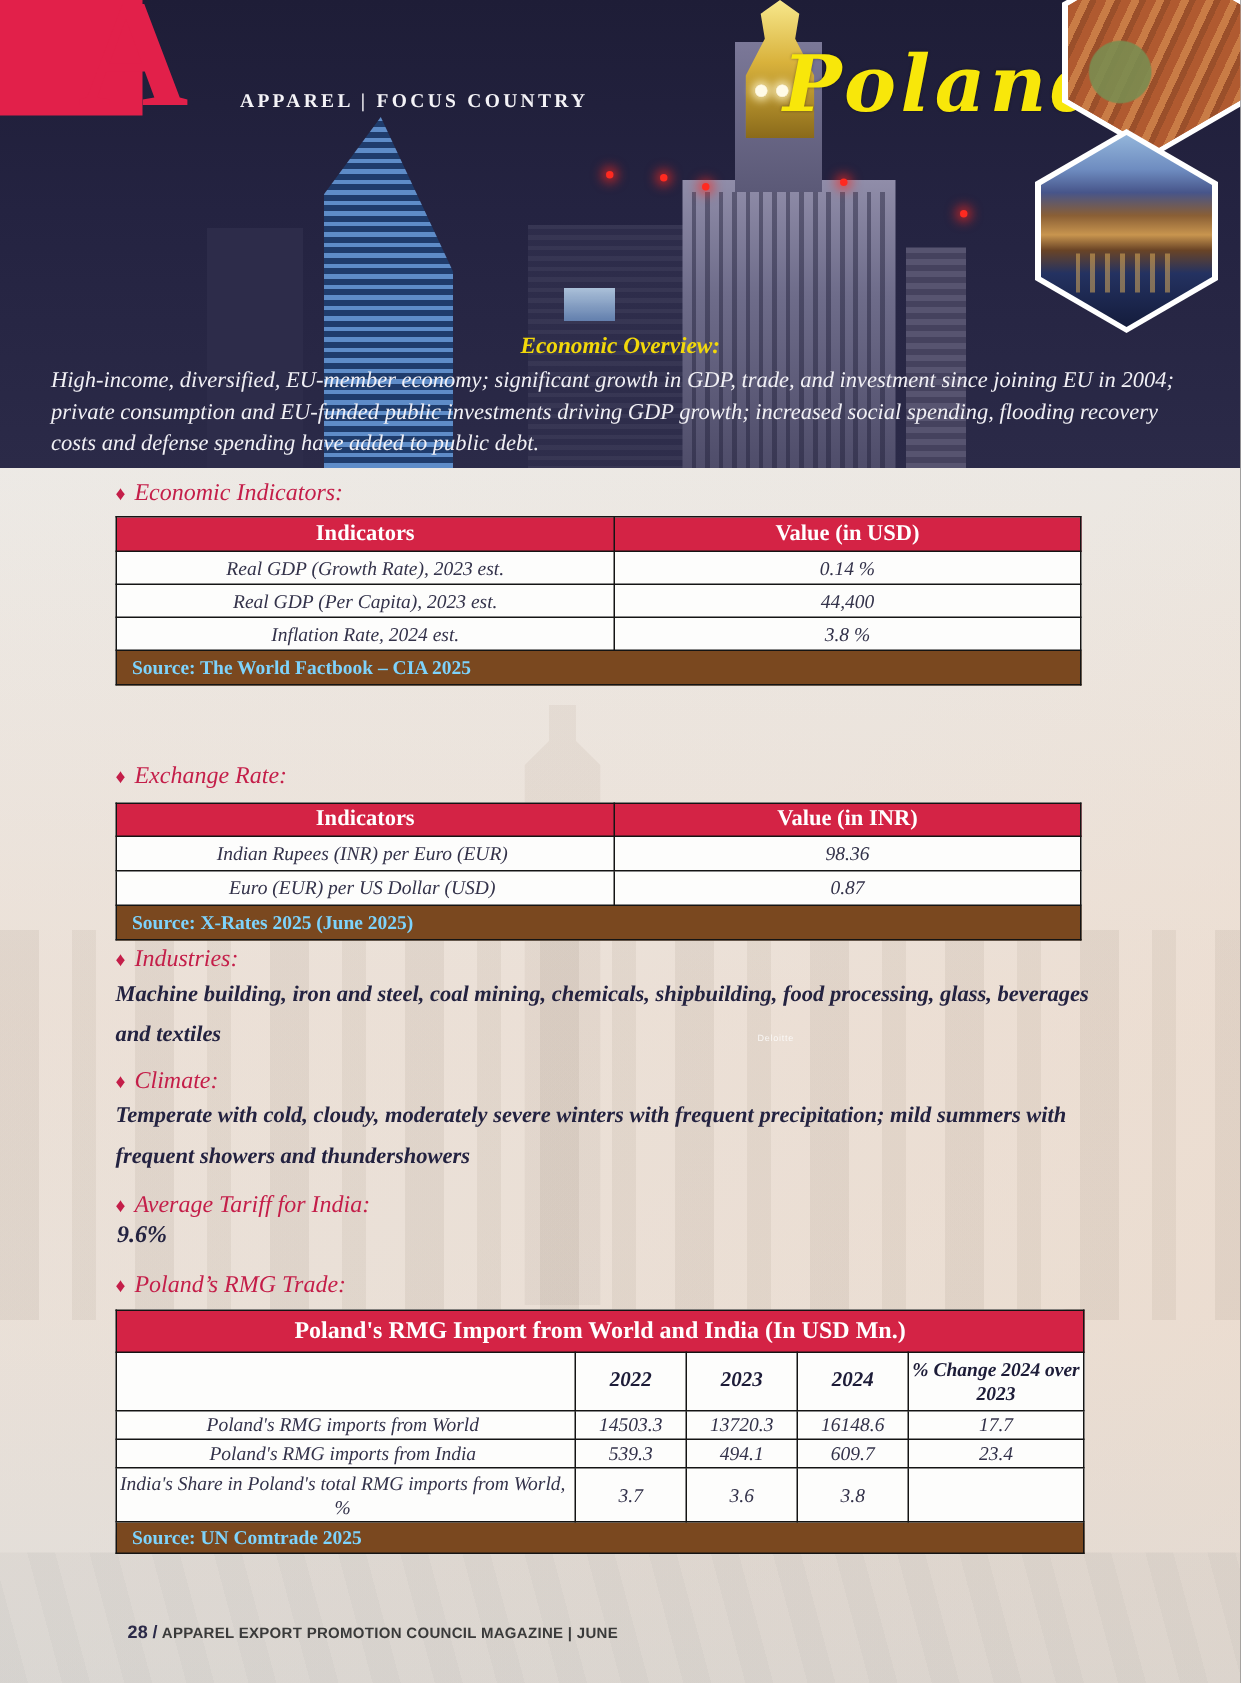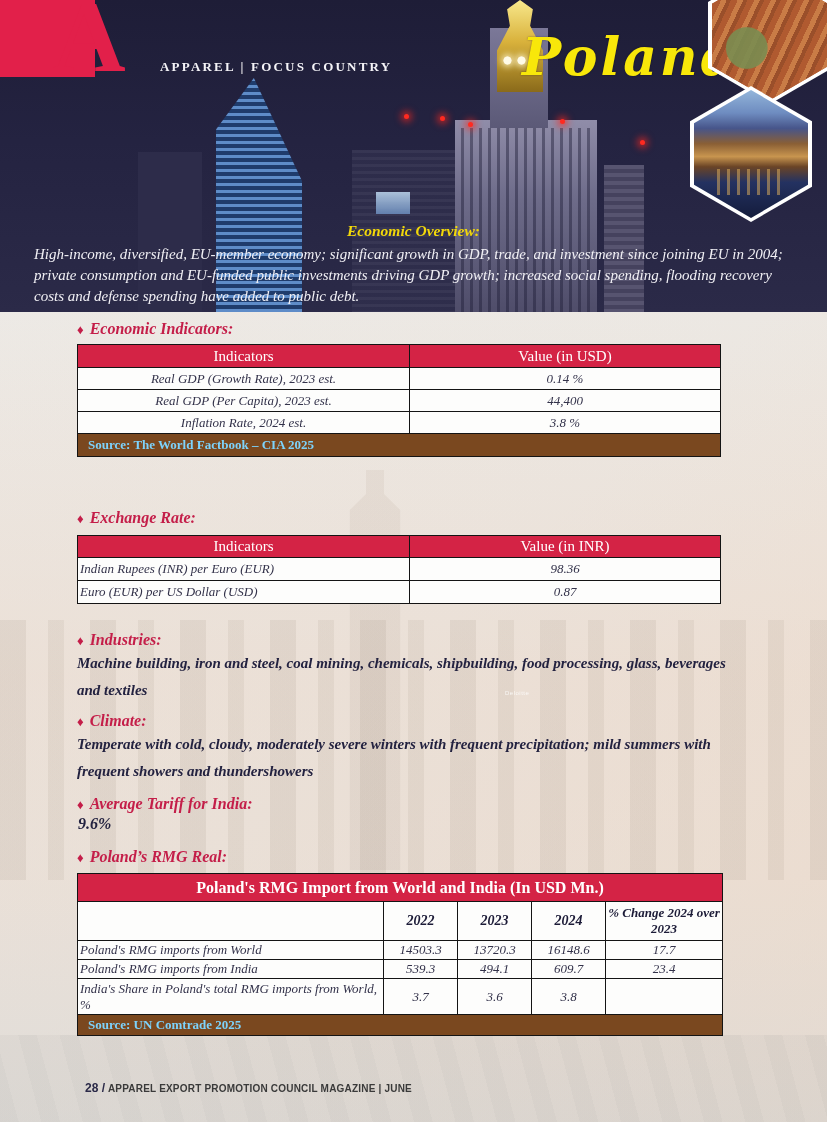--- a/index.html
+++ b/index.html
@@ -81,32 +81,32 @@
       background:repeating-linear-gradient(90deg, #7a6a58 0 26px, transparent 26px 48px, #8a7a66 48px 64px, transparent 64px 90px); }
   .wm-tint { left:0; top:312px; width:827px; height:810px;
       background:linear-gradient(180deg, rgba(235,215,200,0) 0%, rgba(233,208,190,.35) 45%, rgba(228,205,188,.3) 70%, rgba(210,208,205,.45) 100%); }
   .wm-street { left:0; top:1035px; width:827px; height:87px; opacity:.12;
       background:repeating-linear-gradient(75deg, #8a8a88 0 18px, #b0aca8 18px 40px); }
   .wm-label { left:505px; top:690px; font-family:"Liberation Sans",sans-serif;
       font-size:6px; color:rgba(255,255,255,.8); letter-spacing:.5px; }
 
   
   .h-sec { position:absolute; left:77px; color:#c41e49; font-size:16px;
-      font-weight:bold; font-style:italic; }
+      font-weight:normal; font-style:italic; }
   .h-sec .dia { font-style:normal; font-size:13px; margin-right:6px; }
   .txt { position:absolute; left:77px; color:#232240; font-size:15px;
       font-weight:bold; font-style:italic; line-height:27px; }
 
   table { border-collapse:collapse; position:absolute; table-layout:fixed;
       background:#fdfdfc; font-size:13px; color:#232240; }
   table, th, td { border:1.6px solid #141414; }
-  th.redhead { background:#d42345; color:#fff; font-weight:normal; font-style:normal;
+  th.redhead { background:#d42345; color:#fff; font-weight:bold; font-style:normal;
       font-size:15px; text-align:center; border-color:#141414; }
   td { font-style:italic; text-align:center; padding:1px 6px; color:#33324a; }
-  td.lft { text-align:left; padding-left:2px; }
+  td.lft { text-align:center; padding-left:2px; }
   tr.srcrow td { background:#7a481f; color:#7dd3fc; font-style:normal; font-weight:bold;
       font-size:13px; text-align:left; padding-left:10px; border-color:#141414; }
   .t-econ { left:77px; top:344px; width:643px; }
   .t-exch { left:77px; top:535px; width:643px; }
   .t-rmg  { left:77px; top:873px; width:645px;border-radius:15px; }
   .t-rmg th.title { background:#d42345; color:#fff; font-size:16px; height:28px; }
   .t-rmg th.yr { background:#fdfdfc; color:#1d1c38; font-style:italic; font-size:14px; height:39px; }
   .t-rmg td { height:18px; }
 
   .tariff-val { position:absolute; left:78px; top:815px; color:#232240;
@@ -205,40 +205,43 @@
       <th class="redhead">Value (in INR)</th>
     </tr>
     <tr style="height:23px">
       <td class="lft">Indian Rupees (INR) per Euro (EUR)</td>
       <td>98.36</td>
     </tr>
     <tr style="height:23px">
       <td class="lft">Euro (EUR) per US Dollar (USD)</td>
       <td>0.87</td>
     </tr>
+    <tr class="srcrow" style="height:23px">
+      <td colspan="2">Source: X-Rates 2025 (June 2025)</td>
+    </tr>
   </tbody>
     </table>
 
   <div class="h-sec" style="top:631px">
     <span class="dia">♦</span><span>Industries:</span>
   </div>
   <div class="txt" style="top:650px; width:672px">Machine building, iron and steel, coal mining, chemicals, shipbuilding, food processing, glass, beverages and textiles</div>
 
   <div class="h-sec" style="top:712px">
     <span class="dia">♦</span><span>Climate:</span>
   </div>
   <div class="txt" style="top:731px; width:676px">Temperate with cold, cloudy, moderately severe winters with frequent precipitation; mild summers with frequent showers and thundershowers</div>
 
   <div class="h-sec" style="top:795px">
     <span class="dia">♦</span><span>Average Tariff for India:</span>
   </div>
   <div class="tariff-val">9.6%</div>
 
   <div class="h-sec" style="top:848px">
-    <span class="dia">♦</span><span>Poland’s RMG Real:</span>
+    <span class="dia">♦</span><span>Poland’s RMG Trade:</span>
   </div>
   <table class="t-rmg">
     <colgroup>
       <col style="width:306px">
         <col style="width:74px">
         <col style="width:74px">
         <col style="width:74px">
         <col style="width:117px">
     </colgroup>
     <tbody>

